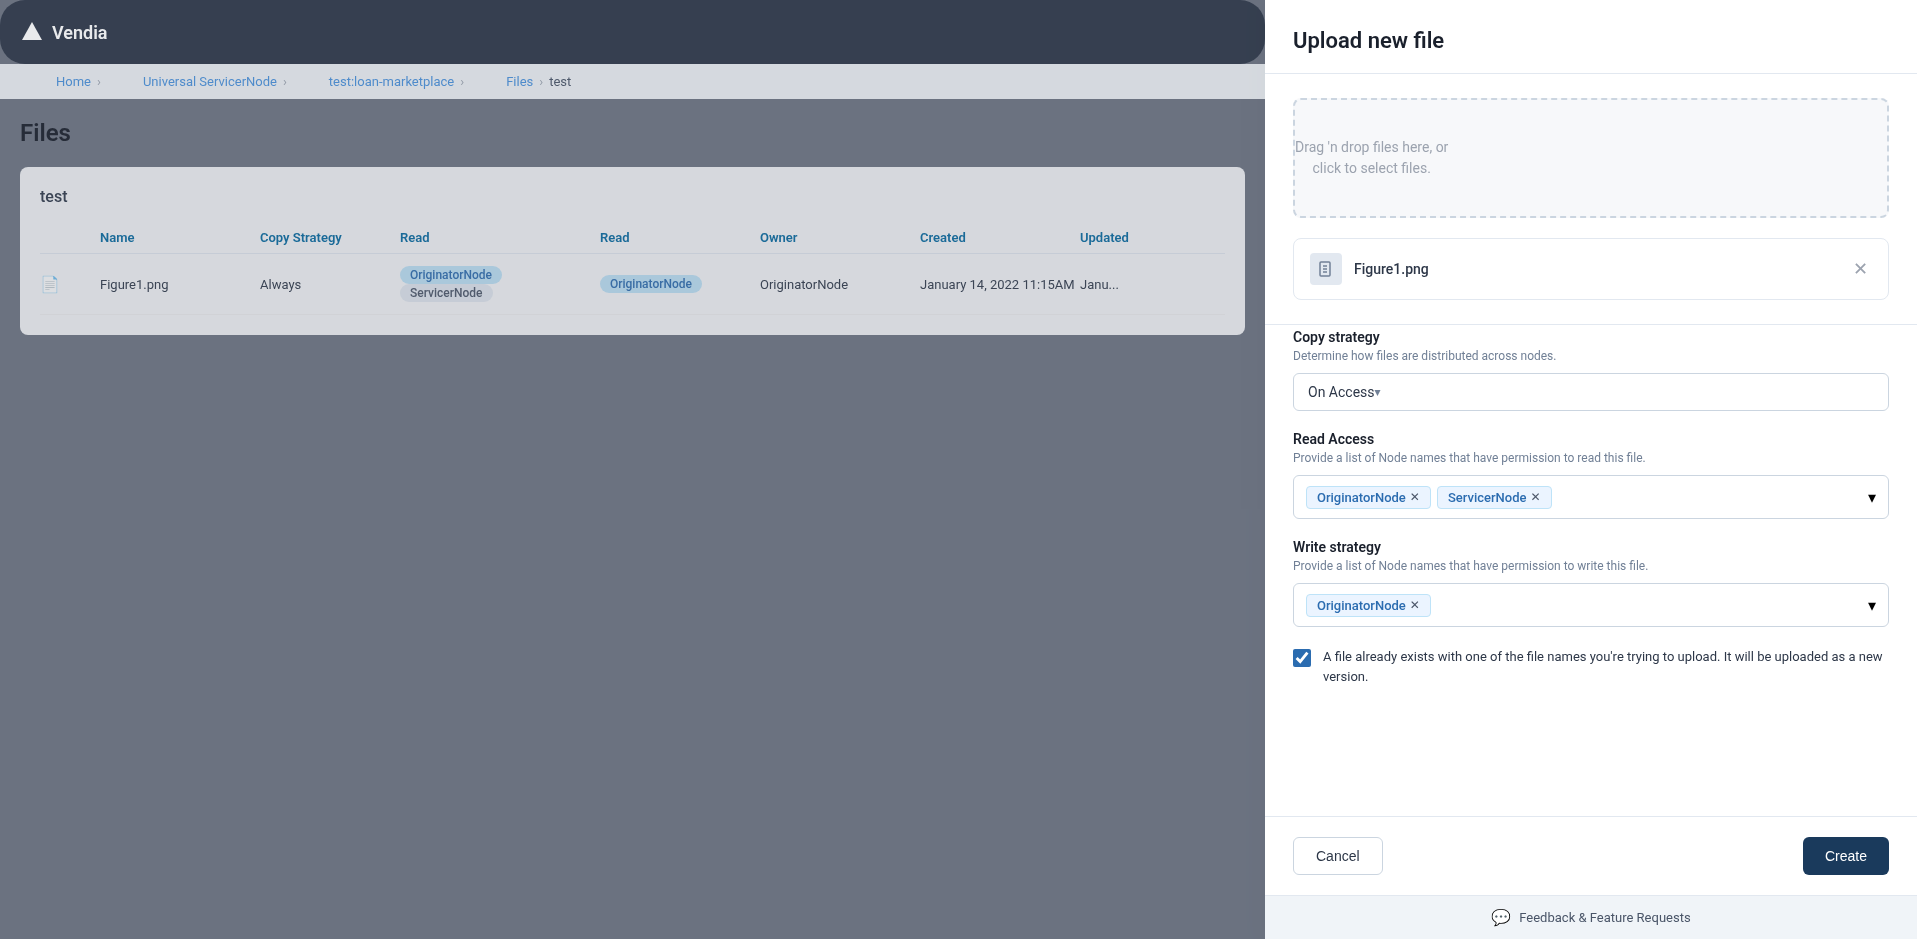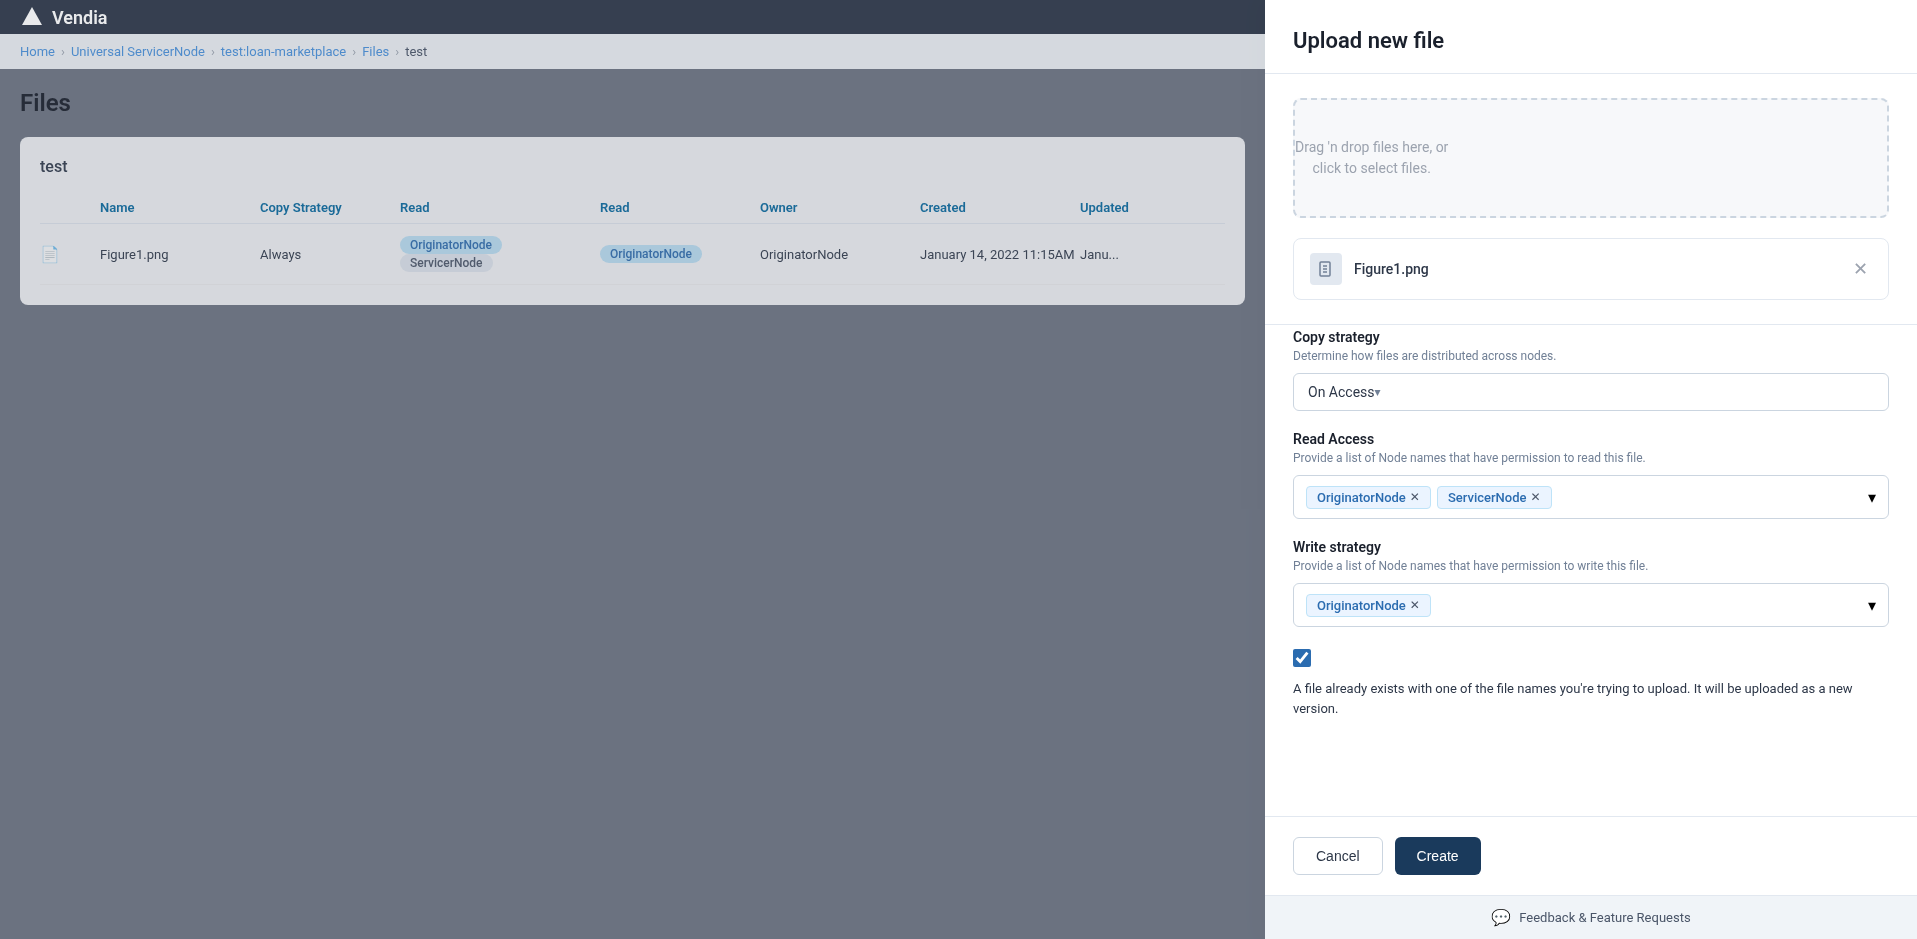--- a/index.html
+++ b/index.html
@@ -10,24 +10,25 @@
       flex: 1;
       display: flex;
       flex-direction: column;
       background: #6b7280;
       opacity: 0.85;
     }
 
     
     .top-nav {
       background: #2d3748;
-      height: 34px;
+      height: 64px;
       display: flex;
       align-items: center;
       padding: 0 20px;
+      border-radius: 25px;
     }
     .logo-area {
       display: flex;
       align-items: center;
       gap: 8px;
       color: white;
       font-size: 18px;
       font-weight: 600;
     }
     .logo-icon {
@@ -39,21 +40,21 @@
     
     .breadcrumb-bar {
       background: #e8ecf0;
       padding: 10px 20px;
       font-size: 13px;
       color: #4a5568;
       display: flex;
       align-items: center;
       gap: 6px;
     }
-    .breadcrumb-bar a { color: #4a90d9; text-decoration: none; }
+    .breadcrumb-bar a { color: #4a90d9; text-decoration: none; margin-left: 36px; }
     .breadcrumb-separator { color: #9ca3af; }
 
     
     .page-content {
       padding: 20px;
       flex: 1;
     }
     .page-title {
       font-size: 24px;
       font-weight: 600;
@@ -248,21 +249,20 @@
       border: 1px solid #bee3f8;
     }
     .removable-tag .x { cursor: pointer; font-size: 12px; color: #4a5568; }
 
     
     .checkbox-section {
       margin: 0 28px 24px;
       display: flex;
       align-items: flex-start;
       gap: 12px;
-      flex-direction: column;
     }
     .checkbox-input {
       width: 18px;
       height: 18px;
       accent-color: #2b6cb0;
       margin-top: 2px;
       cursor: pointer;
       flex-shrink: 0;
     }
     .checkbox-label {
@@ -270,21 +270,21 @@
       color: #2d3748;
       line-height: 1.5;
     }
 
     
     .panel-footer {
       margin-top: auto;
       padding: 20px 28px;
       border-top: 1px solid #e2e8f0;
       display: flex;
-      justify-content: flex-start;
+      justify-content: space-between;
       gap: 12px;
     }
     .btn-cancel {
       padding: 10px 22px;
       border: 1px solid #cbd5e0;
       border-radius: 6px;
       background: white;
       font-size: 14px;
       color: #2d3748;
       cursor: pointer;

